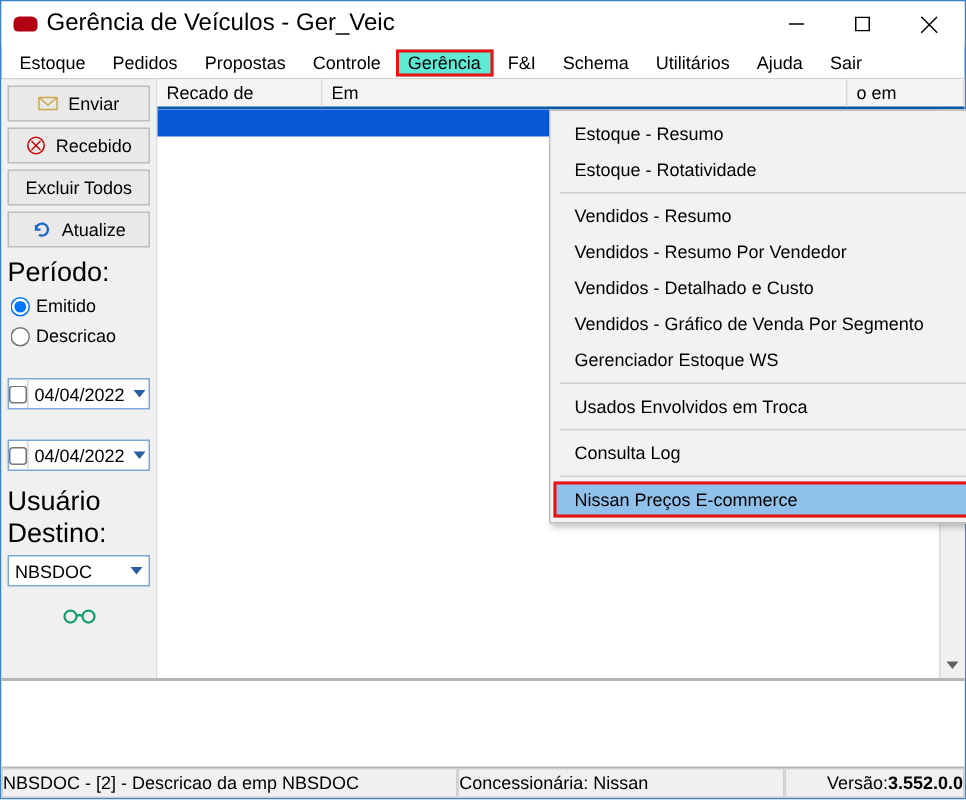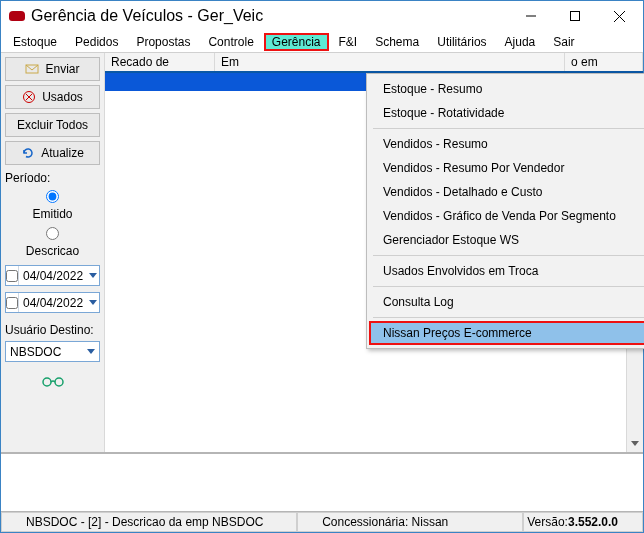--- a/index.html
+++ b/index.html
@@ -10,45 +10,45 @@
   .titlebar .title { flex:1; color:#000; font-size:16px; }
   .titlebar .winbtn { width:44px; height:28px; display:flex; align-items:center; justify-content:center; color:#000; }
   .titlebar .winbtn svg { stroke:#000; }
   .menubar { height:22px; display:flex; align-items:center; padding:0 4px; gap:2px; border-bottom:1px solid #d0d0d0; }
   .menubar .menuitem { padding:2px 8px; cursor:default; }
   .menubar .menuitem.hl { border:2px solid #e11; background:#5eead4; padding:0 6px; }
   .body { flex:1; display:flex; min-height:0; }
   .sidebar { width:104px; background:#f0f0f0; border-right:1px solid #d9d9d9; padding:4px; display:flex; flex-direction:column; gap:4px; }
   .btn { background:#e9e9e9; border:1px solid #bdbdbd; height:24px; display:flex; align-items:center; justify-content:center; gap:6px; font-size:12px;text-align:right; }
   .btn .ic { width:14px; height:14px; display:inline-block; }
-  .lbl { font-size:12px; color:#000; margin-top:2px; }
-  .radio-row { display:flex; align-items:center; gap:4px; font-size:12px; padding:1px 2px;flex-direction:column; }
+  .lbl { font-size:18px; color:#000; margin-top:2px; }
+  .radio-row { display:flex; align-items:center; gap:4px; font-size:12px; padding:1px 2px; }
   .radio-row input { margin:0; }
-  .datebox { display:flex; align-items:center; border:1px solid #7aa7d6; height:21px; margin-top:2px; background:#fff; }
+  .datebox { display:flex; align-items:center; border:1px solid #7aa7d6; height:21px; margin-top:16px; background:#fff; }
   .datebox .chk { width:16px; display:flex; align-items:center; justify-content:center; border-right:1px solid #cfd8e3; height:100%; }
   .datebox .val { flex:1; padding:0 4px; color:#000; font-size:12px; }
   .datebox .dd { width:16px; height:100%; display:flex; align-items:center; justify-content:center; color:#2a5da0; }
   .combo { display:flex; align-items:center; border:1px solid #7aa7d6; height:21px; background:#fff;justify-content:center; }
   .combo .val { flex:1; padding:0 4px; font-size:12px; }
   .combo .dd { width:16px; height:100%; display:flex; align-items:center; justify-content:center; color:#2a5da0; }
   .glasses { text-align:center; margin-top:8px; }
   .main { flex:1; position:relative; background:#fff; display:flex; flex-direction:column; }
   .colheaders { height:20px; background:#f4f4f4; border-bottom:2px solid #0a58a6; display:flex; }
   .colheaders .col { border-right:1px solid #d9d9d9; padding:2px 6px; font-size:12px; color:#000; }
   .grid-area { flex:1; position:relative; background:#fff; }
   .selrow { position:absolute; top:0; left:0; right:0; height:18px; background:#0a58d8; }
   .vscroll { position:absolute; right:0; top:0; bottom:0; width:17px; background:#f0f0f0; border-left:1px solid #d9d9d9; }
   .vscroll .up, .vscroll .down { height:17px; display:flex; align-items:center; justify-content:center; color:#606060; font-size:9px; }
   .dropdown { position:absolute; left:261px; top:0; width:300px; background:#f2f2f2; border:1px solid #bdbdbd; box-shadow:2px 2px 4px rgba(0,0,0,0.25); padding:3px 2px; }
   .dropdown .mitem { padding:5px 14px; font-size:12px; color:#000; }
   .dropdown .sep { height:1px; background:#cfcfcf; margin:3px 4px; }
   .dropdown .mitem.hl { background:#8fc1ea; border:2px solid #e11; padding:3px 12px; }
   .lower { height:60px; border-top:2px solid #b5b5b5; border-bottom:1px solid #b5b5b5; background:#fff; }
   .status { height:20px; background:#f0f0f0; display:flex; align-items:center; font-size:12px; }
-  .status .cell { padding:2px 24px; border:1px solid #cfcfcf; height:100%; display:flex; align-items:center; }
+  .status .cell { padding:2px 0; border:1px solid #cfcfcf; height:100%; display:flex; align-items:center; }
   .status .cell:first-child { flex:1.4; }
   .status .cell:nth-child(2) { flex:1; }
   .status .cell:last-child { width:120px; justify-content:flex-end; }
   .chev { width:0; height:0; border-left:4px solid transparent; border-right:4px solid transparent; border-top:5px solid #2a5da0; }
   .chev-up { width:0; height:0; border-left:4px solid transparent; border-right:4px solid transparent; border-bottom:5px solid #606060; }
   .chev-dn { width:0; height:0; border-left:4px solid transparent; border-right:4px solid transparent; border-top:5px solid #606060; }
 </style>
 </head>
 <body>
 
@@ -100,21 +100,21 @@
         <span>Enviar</span>
       </div>
       <div class="btn">
         <span class="ic">
           <svg width="14" height="14" viewBox="0 0 14 14">
               <circle cx="7" cy="7" r="5.5" fill="none" stroke="#c00"></circle>
               <line x1="4" y1="4" x2="10" y2="10" stroke="#c00"></line>
               <line x1="10" y1="4" x2="4" y2="10" stroke="#c00"></line>
             </svg>
         </span>
-        <span>Usados</span>
+        <span>Recebido</span>
       </div>
       <div class="btn">
         <span>Excluir Todos</span>
       </div>
       <div class="btn">
         <span class="ic">
           <svg width="14" height="14" viewBox="0 0 14 14">
               <path d="M3 7 A4 4 0 1 1 5 10.5" fill="none" stroke="#1766c9" stroke-width="1.5"></path>
               <path d="M3 4 L3 7 L6 7" fill="none" stroke="#1766c9" stroke-width="1.5"></path>
             </svg>

